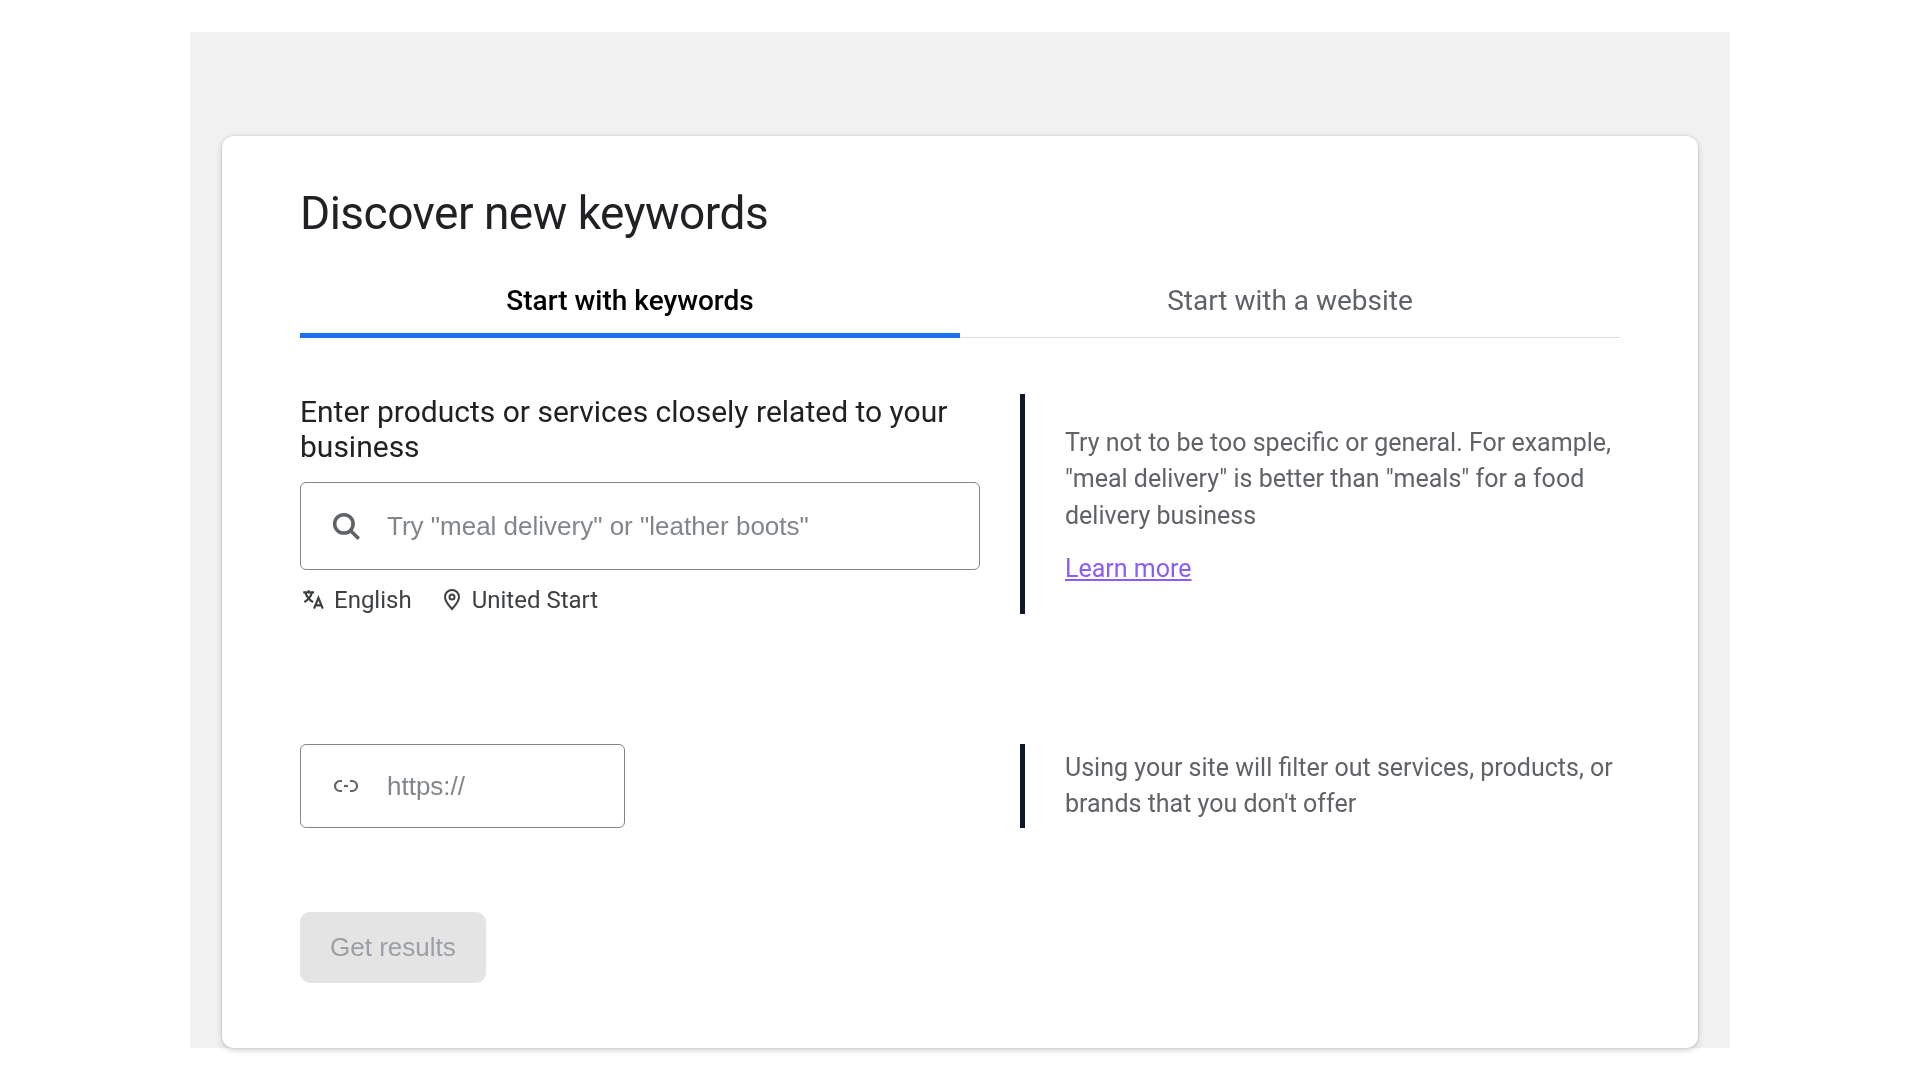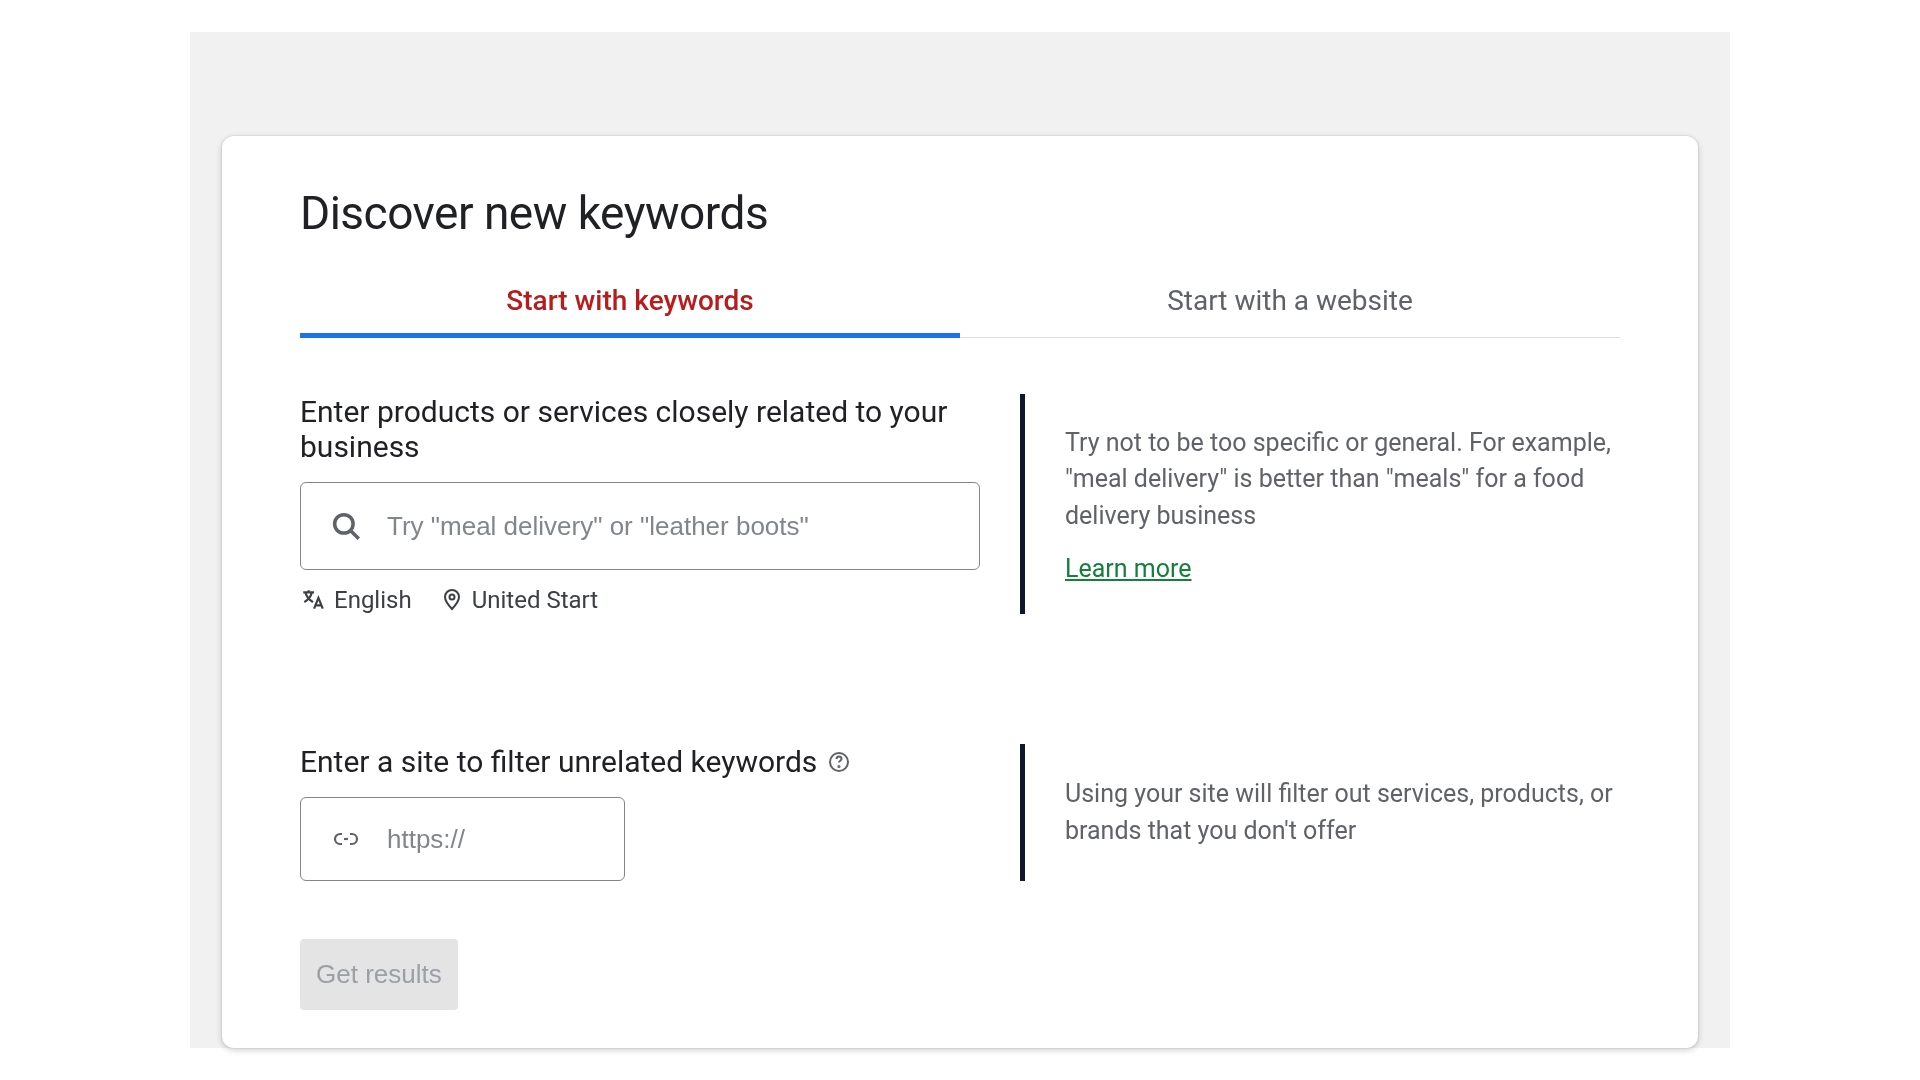--- a/index.html
+++ b/index.html
@@ -44,21 +44,21 @@
   .tab {
     flex: 1;
     text-align: center;
     font-size: 28px;
     padding: 16px 0 20px 0;
     color: #5f6368;
     cursor: pointer;
     position: relative;
   }
   .tab.active {
-    color: #b91c1c;
+    color: #000000;
     font-weight: 500;
   }
   .tab.active::after {
     content: "";
     position: absolute;
     left: 0; right: 0; bottom: -1px;
     height: 5px;
     background: #1a73e8;
   }
   .content { margin-top: 56px; }
@@ -106,36 +106,36 @@
     font-size: 24px;
     color: #3c4043;
   }
   .meta-item { display: flex; align-items: center; gap: 8px; cursor: pointer; }
   .hint {
     font-size: 25px;
     color: #5f6368;
     line-height: 1.45;
   }
   .learn-more {
-    color: #15803d;
+    color: #8b5cf6;
     text-decoration: underline;
     font-size: 25px;
     margin-top: 20px;
     cursor: pointer;
     display: inline-block;
   }
   .spacer { height: 130px; }
   .btn {
-    margin-top: 58px;
+    margin-top: 84px;
     background: #e4e4e4;
     color: #9aa0a6;
     font-size: 26px;
     border: none;
-    border-radius: 4px;
-    padding: 20px 16px;
+    border-radius: 10px;
+    padding: 20px 30px;
     cursor: not-allowed;
   }
   svg { display: block; }
 
   
   .watermark {
     position: absolute;
     inset: 0;
     pointer-events: none;
     opacity: 0.035;
@@ -230,30 +230,20 @@
           <div class="hint">Try not to be too specific or general. For example, "meal delivery" is better than "meals" for a food delivery business</div>
           <a class="learn-more">Learn more</a>
         </div>
       </div>
 
       <div class="spacer"></div>
 
       
       <div class="row">
         <div class="left-col">
-          <div class="section-label">
-            <span>Enter a site to filter unrelated keywords</span>
-            <span>
-              <svg width="24" height="24" viewBox="0 0 24 24" fill="none" stroke="#5f6368" stroke-width="2">
-                <circle cx="12" cy="12" r="9"></circle>
-                <path d="M9.5 9a2.5 2.5 0 0 1 5 0c0 1.5-2.5 2-2.5 3.5"></path>
-                <circle cx="12" cy="16.5" r="0.6" fill="#5f6368"></circle>
-              </svg>
-            </span>
-          </div>
           <div class="input-box small">
             <span>
               <svg width="34" height="24" viewBox="0 0 24 24" fill="none" stroke="#5f6368" stroke-width="2.2">
                 <path d="M10 12h4"></path>
                 <path d="M8 7H6a5 5 0 0 0 0 10h2"></path>
                 <path d="M16 7h2a5 5 0 0 1 0 10h-2"></path>
               </svg>
             </span>
             <input type="text" placeholder="https://" style="">
           </div>

